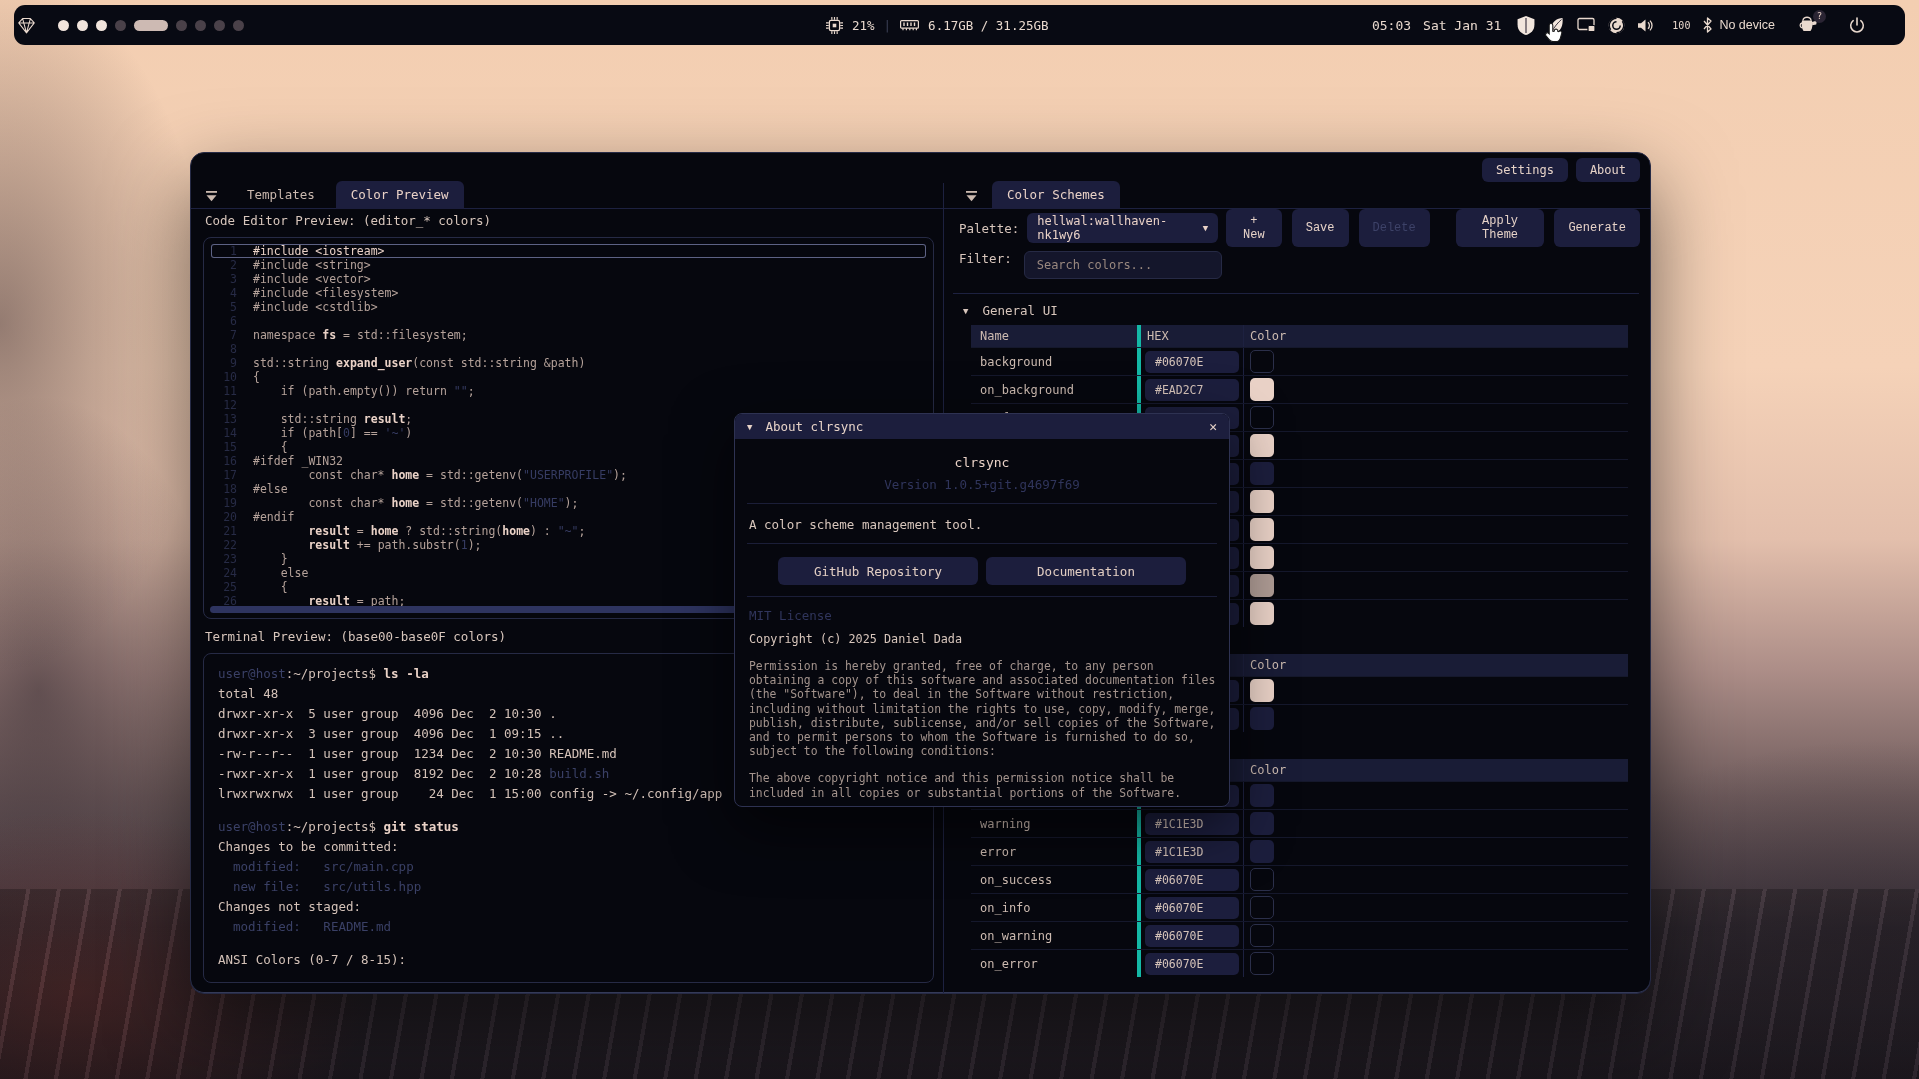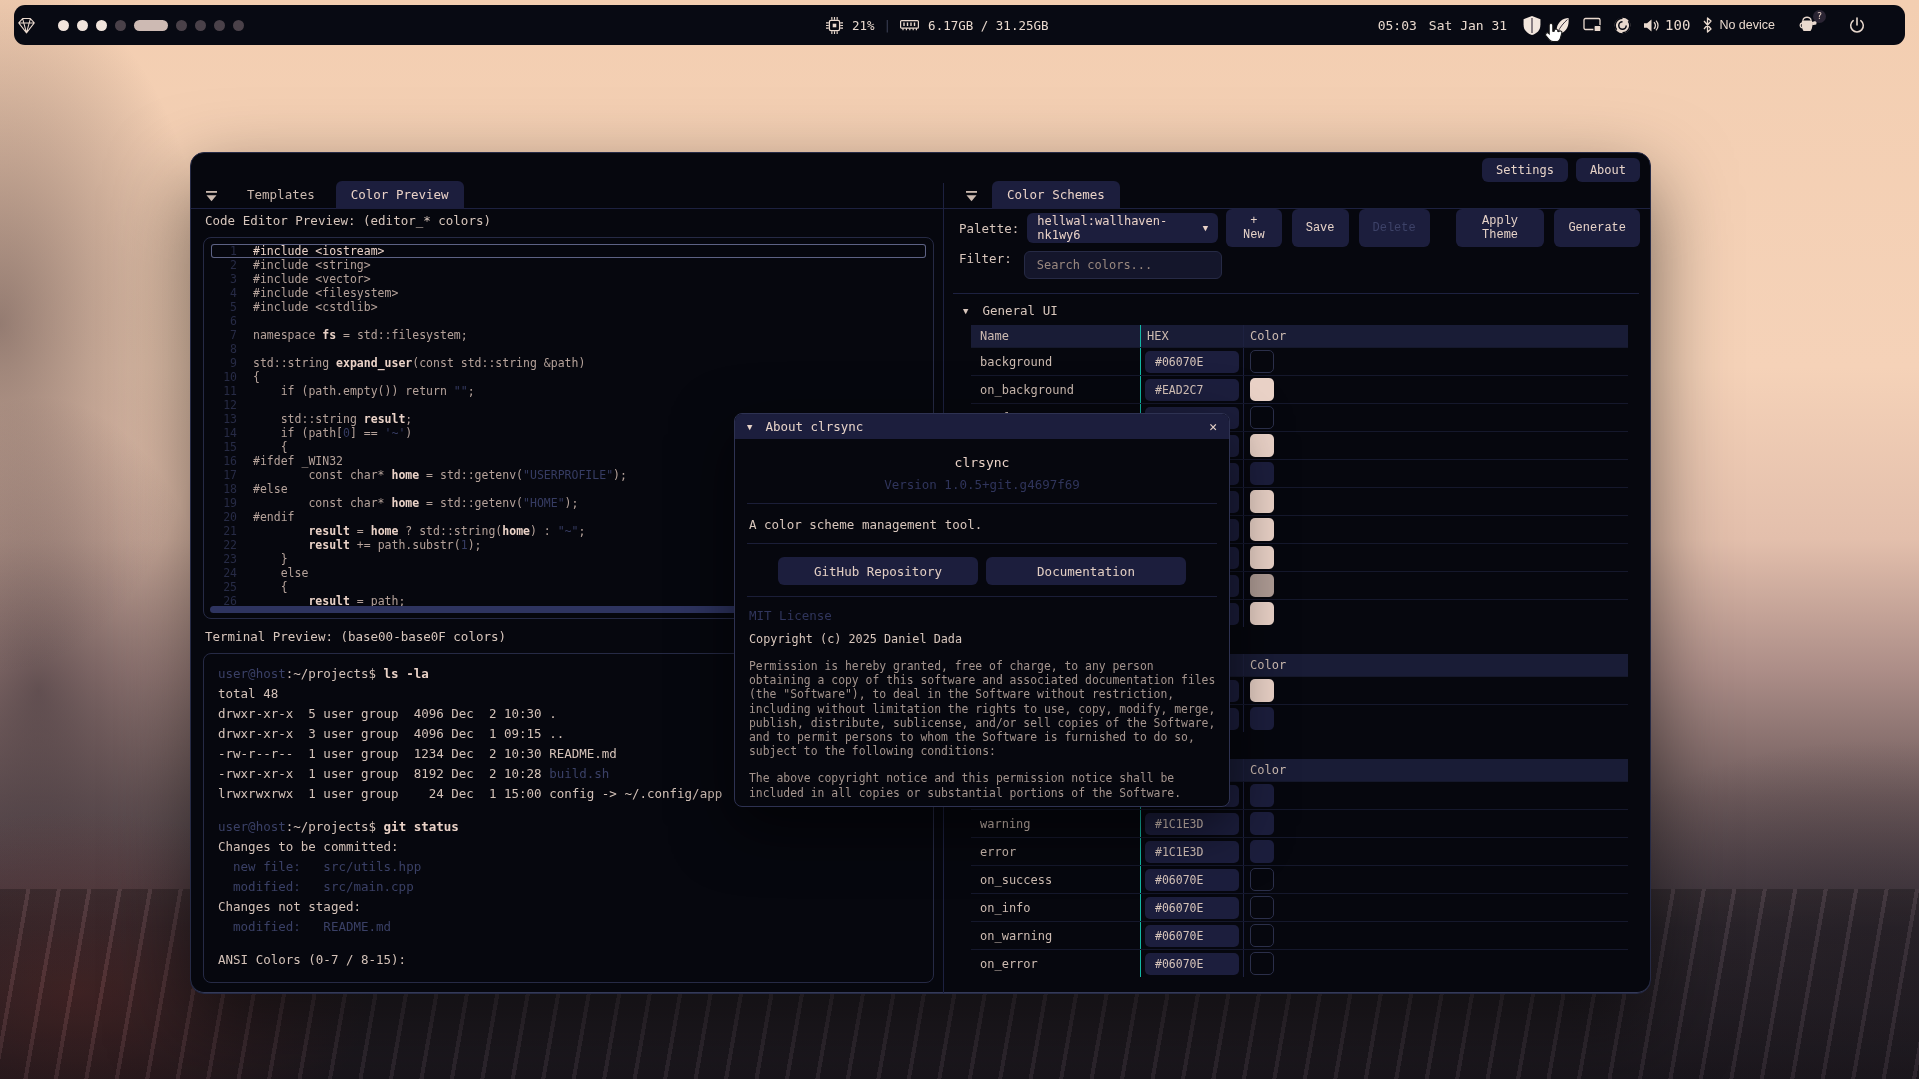--- a/index.html
+++ b/index.html
@@ -91,21 +91,21 @@
   .rp-hr { position:absolute; left:762px; right:11px; top:140px; height:1px; background:#1d2140; }
 
   .sections { position:absolute; left:762px; right:11px; top:150px; bottom:0; overflow:hidden; }
   .section + .section { margin-top:27px; }
   .sec-title { display:flex; align-items:center; gap:14px; margin:0 0 7px 10px;
     color:#d8c6bc; font-size:12.5px; }
   .sec-title .tri { font-size:9px; }
   .tbl { margin-left:18px; width:657px; }
   .thead { display:flex; align-items:center; height:22px; background:#191c36; font-size:12px; color:#cdbbb1; }
   .trow { display:flex; align-items:center; height:28px; border-top:1px solid #15182c; font-size:12px; color:#cdbbb1; }
-  .c-name { width:170px; padding-left:9px; border-right:1px solid #14b8a6; align-self:stretch;
+  .c-name { width:170px; padding-left:9px; border-right:4px solid #14b8a6; align-self:stretch;
             display:flex; align-items:center; }
   .c-hex { width:103px; border-right:1px solid #1d2140; align-self:stretch; display:flex;
            align-items:center; padding-left:4px; }
   .c-color { flex:1; display:flex; align-items:center; padding-left:6px; }
   .thead .c-hex, .thead .c-color { padding-left:6px; }
   .hexbox { width:94px; height:22px; background:#1C1E3D; border-radius:5px; display:flex;
     align-items:center; padding-left:10px; color:#d5c3b9; font-size:11.5px; }
   .swatch { width:24px; height:23px; border-radius:5px; }
   .swatch.dark { border:1px solid #2b2f4a; }
 
@@ -206,21 +206,21 @@
             <path d="M8 1.2 A6.8 6.8 0 0 0 2.5 12 M8 14.8 A6.8 6.8 0 0 0 13.5 4 M8 4.5 a3.5 3.5 0 1 0 3.5 3.5" fill="none" stroke="#080a13" stroke-width="1.4"></path>
           </svg>
       </span>
       <span class="tb-group">
         <span class="tb-icon">
           <svg width="16" height="15" viewBox="0 0 16 15">
               <path d="M1 5.2 v4.6 h3 L8.5 13.5 v-12 L4 5.2 z" fill="#e9d9ce"></path>
               <path d="M11 4.2 a4.5 4.5 0 0 1 0 6.6 M13 2.6 a7 7 0 0 1 0 9.8" fill="none" stroke="#e9d9ce" stroke-width="1.3"></path>
             </svg>
         </span>
-        <span style="font-size:14px;">100</span>
+        <span style="font-size:10px;margin-left:13px;">100</span>
       </span>
       <span class="tb-group">
         <span class="tb-icon">
           <svg width="11" height="16" viewBox="0 0 11 16">
               <path d="M2 4 L9 12 L5.5 15 V1 L9 4 L2 12" fill="none" stroke="#e9d9ce" stroke-width="1.3" stroke-linejoin="round"></path>
             </svg>
         </span>
         <span class="sans">No device</span>
       </span>
       <span class="teapot-wrap">
@@ -308,22 +308,22 @@
         <div class="term-line"><span class="s">user@host</span><span class="d">:~/projects$ </span><span class="b">ls -la</span></div>
         <div class="term-line"><span class="d">total 48</span></div>
         <div class="term-line"><span class="d">drwxr-xr-x  5 user group  4096 Dec  2 10:30 .</span></div>
         <div class="term-line"><span class="d">drwxr-xr-x  3 user group  4096 Dec  1 09:15 ..</span></div>
         <div class="term-line"><span class="d">-rw-r--r--  1 user group  1234 Dec  2 10:30 README.md</span></div>
         <div class="term-line"><span class="d">-rwxr-xr-x  1 user group  8192 Dec  2 10:28 </span><span class="s">build.sh</span></div>
         <div class="term-line"><span class="d">lrwxrwxrwx  1 user group    24 Dec  1 15:00 config -&gt; ~/.config/app</span></div>
         <div class="term-line blank"></div>
         <div class="term-line"><span class="s">user@host</span><span class="d">:~/projects$ </span><span class="b">git status</span></div>
         <div class="term-line"><span class="d">Changes to be committed:</span></div>
+        <div class="term-line"><span class="s">  modified:   src/main.cpp</span></div>
         <div class="term-line"><span class="s">  new file:   src/utils.hpp</span></div>
-        <div class="term-line"><span class="s">  modified:   src/main.cpp</span></div>
         <div class="term-line"><span class="d">Changes not staged:</span></div>
         <div class="term-line"><span class="s">  modified:   README.md</span></div>
         <div class="term-line blank"></div>
         <div class="term-line"><span class="d">ANSI Colors (0-7 / 8-15):</span></div>
       </div>
 
     <div class="palette-row">
       <span class="lbl">Palette:</span>
       <div class="dropdown">
         <span>hellwal:wallhaven-nk1wy6</span>

